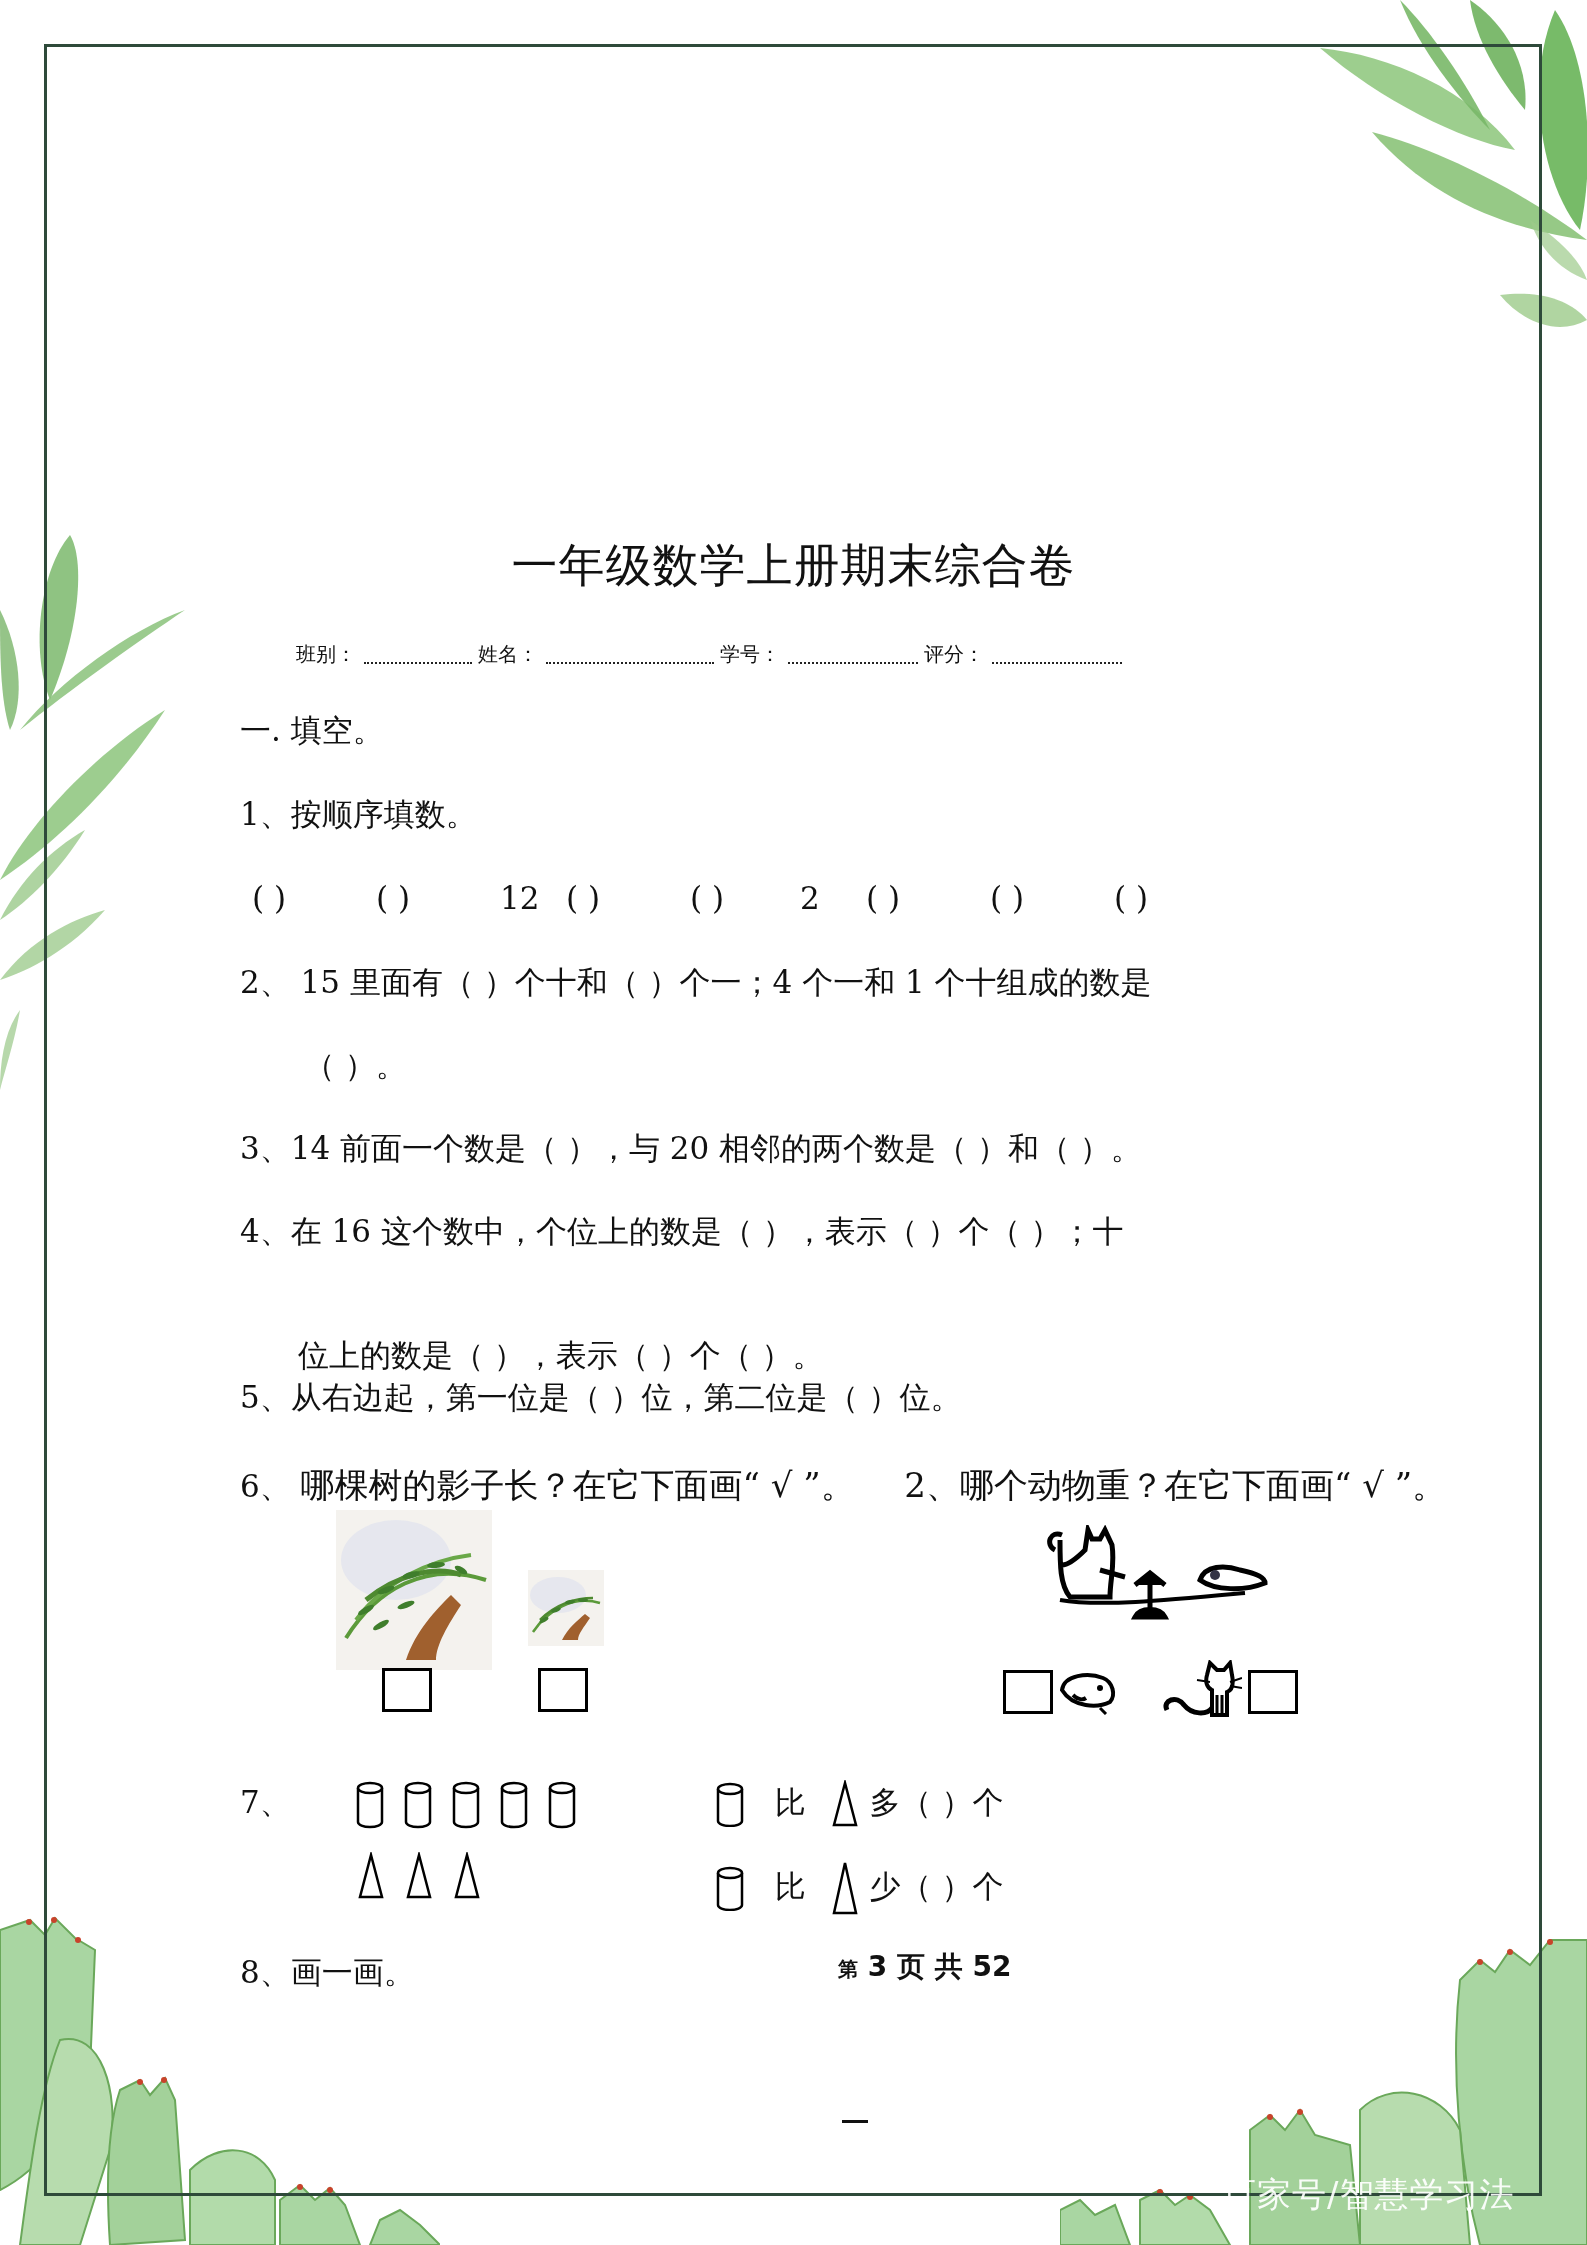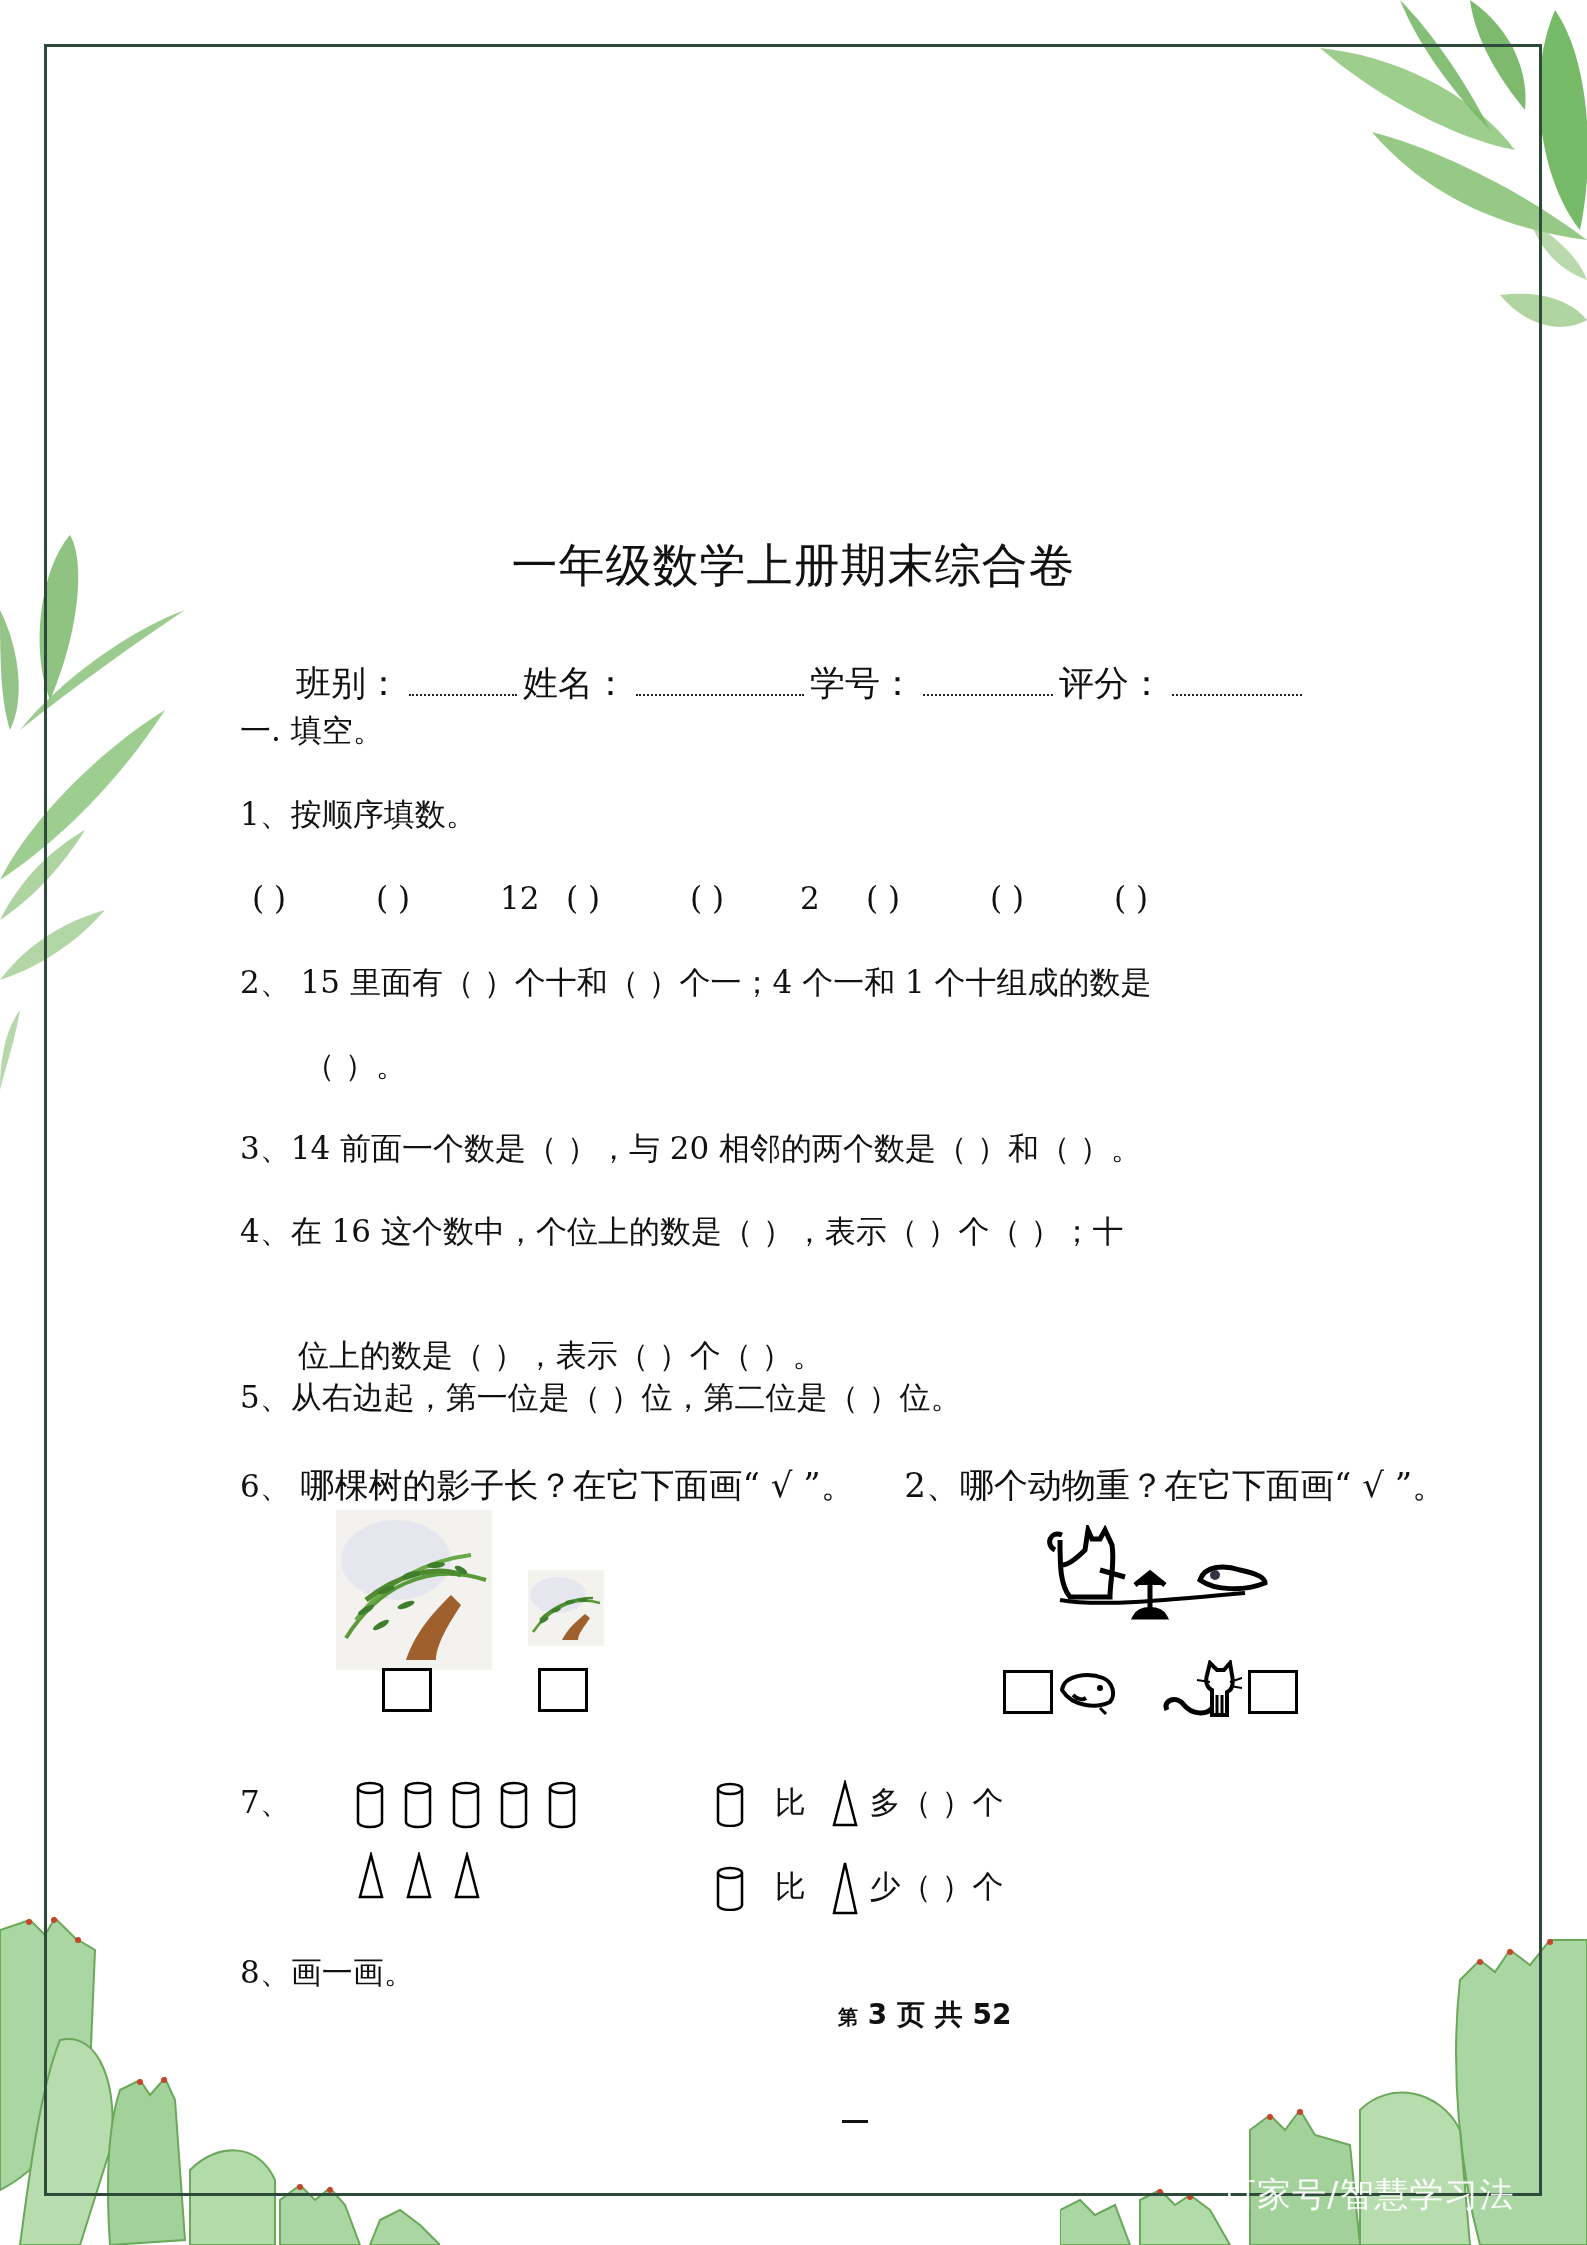--- a/index.html
+++ b/index.html
@@ -13,40 +13,40 @@
     position: absolute; left: 44px; top: 44px; width: 1498px; height: 2152px;
     border: 3px solid #2e4a3a; box-sizing: border-box;
   }
   .deco { position: absolute; pointer-events: none; }
   .content { position: absolute; left: 0; top: 0; width: 1587px; height: 1872px; }
   .title {
     position: absolute; left: 0; width: 1587px; top: 535px; text-align: center;
     font-size: 46px; letter-spacing: 1px; font-family: "DejaVu Serif", serif;
   }
   .info-row {
-    position: absolute; top: 628px; left: 296px; font-size: 35px;
-    display: flex; white-space: nowrap; margin-top: 32px;
+    position: absolute; top: 628px; left: 296px; font-size: 20px;
+    display: flex; align-items: flex-end; white-space: nowrap;
   }
   .info-label { }
   .info-blank {
     display: inline-block; border-bottom: 2px dotted #222; height: 34px; margin: 0 6px 4px 8px;
   }
   .line { position: absolute; left: 240px; font-size: 31px; white-space: nowrap; }
   .indent { left: 298px; margin-top: 41px; }
   .seq { position: absolute; top: 880px; left: 252px; font-size: 31px; display: flex; gap: 0; white-space: nowrap; }
   .seq span { display: inline-block; }
   .paren { width: 124px; }
   .num { width: 66px; }
   .small { font-size: 34px; }
   .img-box { position: absolute; }
   .check-box {
     position: absolute; width: 50px; height: 44px; border: 3px solid #000; box-sizing: border-box; background:#fff;
   }
   .footer {
-    position: absolute; top: 1996px; left: 838px; font-family: "DejaVu Sans", sans-serif; font-weight: bold;
+    position: absolute; top: 1948px; left: 838px; font-family: "DejaVu Sans", sans-serif; font-weight: bold;
     font-size: 28px; white-space: nowrap;
   }
   .footer .small-di { font-size: 20px; }
   .footer-dash { position: absolute; top: 2120px; left: 842px; width: 26px; height: 3px; background: #111; }
   .watermark {
     position: absolute; top: 2172px; left: 1222px; font-family: "DejaVu Sans", sans-serif;
     font-size: 34px; color: rgba(255,255,255,0.92); white-space: nowrap; letter-spacing: 1px;
   }
 </style>
 </head>

